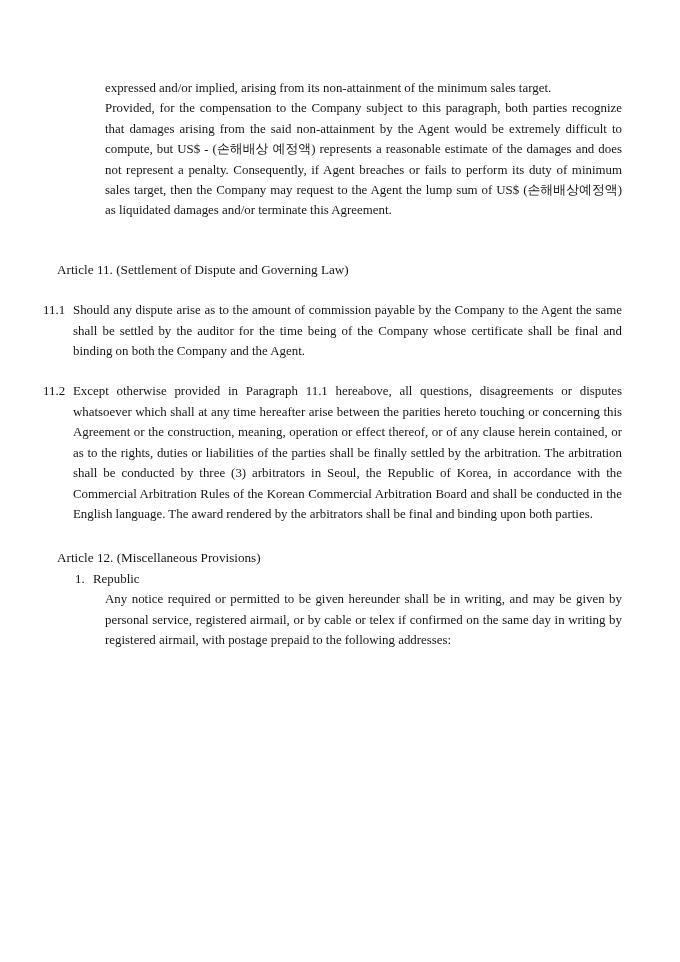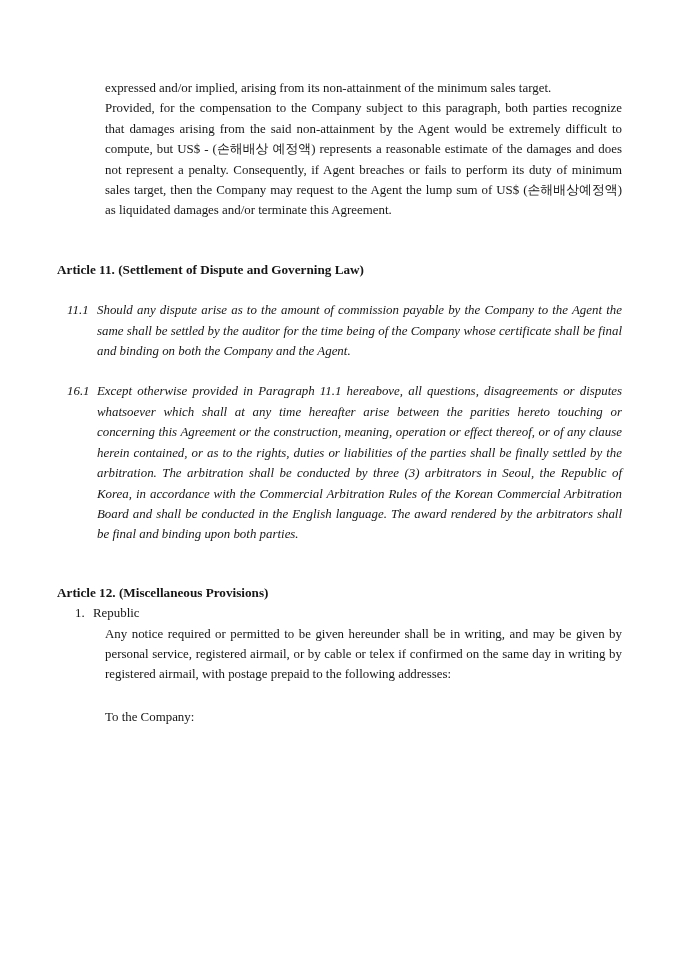--- a/index.html
+++ b/index.html
@@ -16,29 +16,28 @@
     box-sizing: border-box;
     overflow: hidden;
   }
   .intro {
     margin: 78px 58px 0 105px;
     text-align: justify;
   }
   .intro p { margin: 0; }
   .article-heading {
     font-size: 13.2px;
-    font-weight: bold;
+    font-weight: normal;
     margin: 39px 58px 0 57px;
     line-height: 20.4px;
   }
-  .article-heading.second { margin-top: 38px; }
+  .article-heading.second { margin-top: 24px; }
   .clause {
     display: flex;
-    margin: 20px 58px 0 67px;
-    font-style: italic;
+    margin: 20px 58px 0 43px;
   }
   .clause .num {
     flex: 0 0 30px;
     width: 30px;
   }
   .clause .txt {
     flex: 1;
     text-align: justify;
   }
   .notice-head {
@@ -68,29 +67,28 @@
   </div>
 
   <div class="article-heading">Article 11. (Settlement of Dispute and Governing Law)</div>
 
   <div class="clause">
     <span class="num">11.1</span>
     <span class="txt">Should any dispute arise as to the amount of commission payable by the Company to the Agent the same shall be settled by the auditor for the time being of the Company whose certificate shall be final and binding on both the Company and the Agent.</span>
   </div>
 
   <div class="clause">
-    <span class="num">16.1</span>
+    <span class="num">11.2</span>
     <span class="txt">Except otherwise provided in Paragraph 11.1 hereabove, all questions, disagreements or disputes whatsoever which shall at any time hereafter arise between the parities hereto touching or concerning this Agreement or the construction, meaning, operation or effect thereof, or of any clause herein contained, or as to the rights, duties or liabilities of the parties shall be finally settled by the arbitration. The arbitration shall be conducted by three (3) arbitrators in Seoul, the Republic of Korea, in accordance with the Commercial Arbitration Rules of the Korean Commercial Arbitration Board and shall be conducted in the English language. The award rendered by the arbitrators shall be final and binding upon both parties.</span>
   </div>
 
 
   <div class="article-heading second">Article 12. (Miscellaneous Provisions)</div>
 
   <div class="notice-head">
     <span class="num">1.</span>
     <span>Republic</span>
   </div>
 
   <div class="notice-body">Any notice required or permitted to be given hereunder shall be in writing, and may be given by personal service, registered airmail, or by cable or telex if confirmed on the same day in writing by registered airmail, with postage prepaid to the following addresses:</div>
 
-  <div class="to-company">To the Company:</div>
 
 </div>
 
 </body></html>

